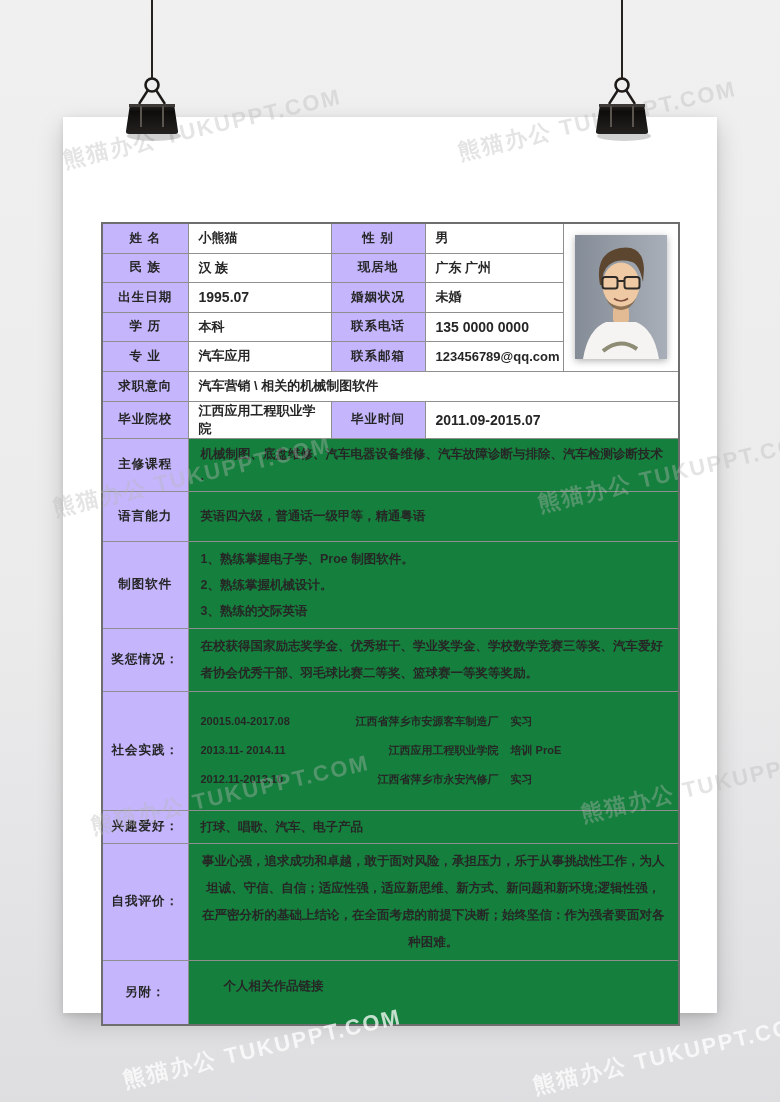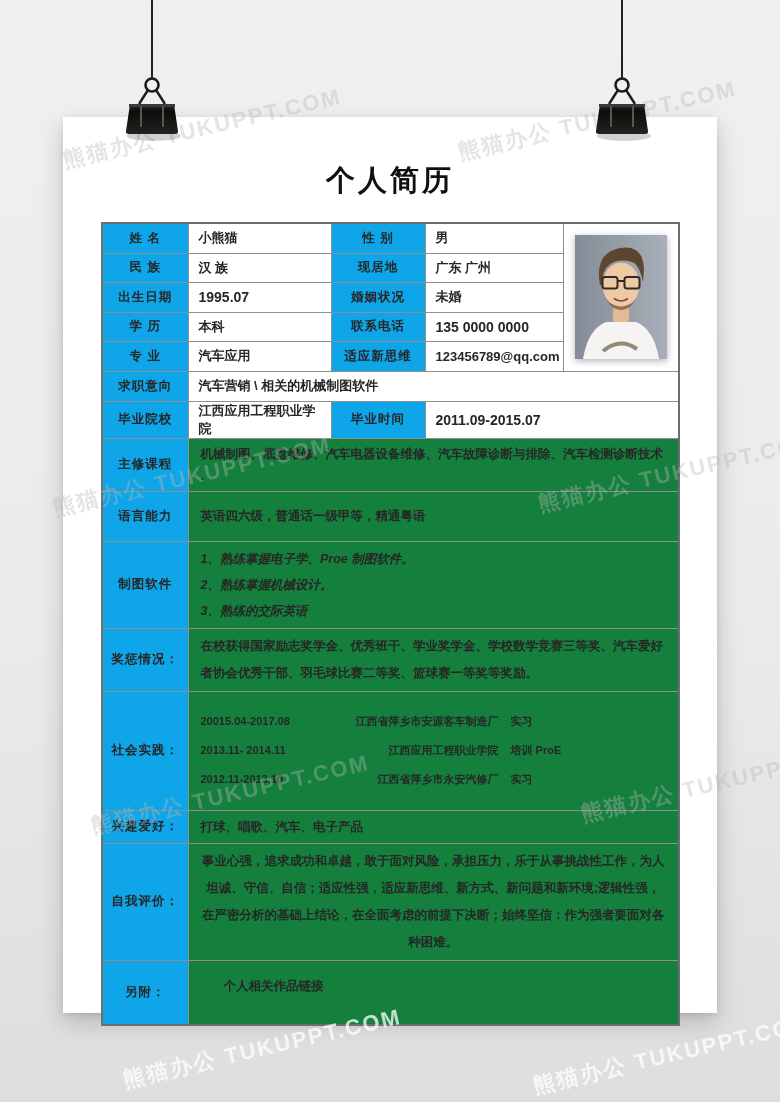--- a/index.html
+++ b/index.html
@@ -37,34 +37,34 @@
 
   
   table.resume{
     position:absolute;left:38px;top:105px;width:577px;
     border-collapse:collapse;table-layout:fixed;
     color:#262626;
   }
   table.resume{border:2px solid #6e6e6e;}
   table.resume td{border:1px solid #8f8f8f;overflow:hidden;}
   td.lbl{
-    background:#0ea5e9;text-align:center;vertical-align:middle;
+    background:#c4b5fd;text-align:center;vertical-align:middle;
     font-weight:700;font-size:12.5px;letter-spacing:1px;
   }
   td.val{
     background:#ffffff;vertical-align:middle;padding:0 10px;
     font-weight:600;font-size:13px;
   }
   td.val.big{font-size:14px;}
   td.para{
     background:#15803d;vertical-align:middle;padding:4px 12px;
     font-weight:600;font-size:12.5px;line-height:27px;
   }
   td.para.tight{line-height:22px;}
-  .skill-line{margin:0;line-height:26px;font-style:italic;}
+  .skill-line{margin:0;line-height:26px;}
   .eval{line-height:29px;text-align:center;}
   .prow{display:flex;line-height:29px;font-weight:600;font-size:11px;}
   .p-period{width:132px;flex:none;}
   .p-org{width:166px;flex:none;text-align:right;}
   .p-role{flex:1;padding-left:12px;}
 
   
   tr.r1{height:30px}tr.r2{height:29px}tr.r3{height:30px}tr.r4{height:29px}
   tr.r5{height:30px}tr.r6{height:30px}tr.r7{height:32px}tr.r8{height:45px}
   tr.r9{height:50px}tr.r10{height:76px}tr.r11{height:60px}tr.r12{height:119px}
@@ -77,21 +77,20 @@
     box-shadow:0 2px 7px rgba(0,0,0,.30);
   }
   .photo-frame svg{display:block;width:92px;height:124px;}
 </style>
 </head>
 <body>
 
 <div class="stage">
 
   <div class="paper">
-    <h1 class="paper-title">个人简历</h1>
 
     <table class="resume">
       <colgroup>
         <col style="width:86px">
           <col style="width:143px">
           <col style="width:94px">
         <col style="width:138px">
           <col style="width:116px">
       </colgroup>
 
@@ -139,21 +138,21 @@
       </tr>
       <tr class="r4">
         <td class="lbl">学 历</td>
         <td class="val">本科</td>
         <td class="lbl">联系电话</td>
         <td class="val big">135 0000 0000</td>
       </tr>
       <tr class="r5">
         <td class="lbl">专 业</td>
         <td class="val">汽车应用</td>
-        <td class="lbl">适应新思维</td>
+        <td class="lbl">联系邮箱</td>
         <td class="val">123456789@qq.com</td>
       </tr>
 
       <tr class="r6">
         <td class="lbl">求职意向</td>
         <td class="val" colspan="4">汽车营销 \ 相关的机械制图软件</td>
       </tr>
 
       <tr class="r7">
         <td class="lbl">毕业院校</td>

